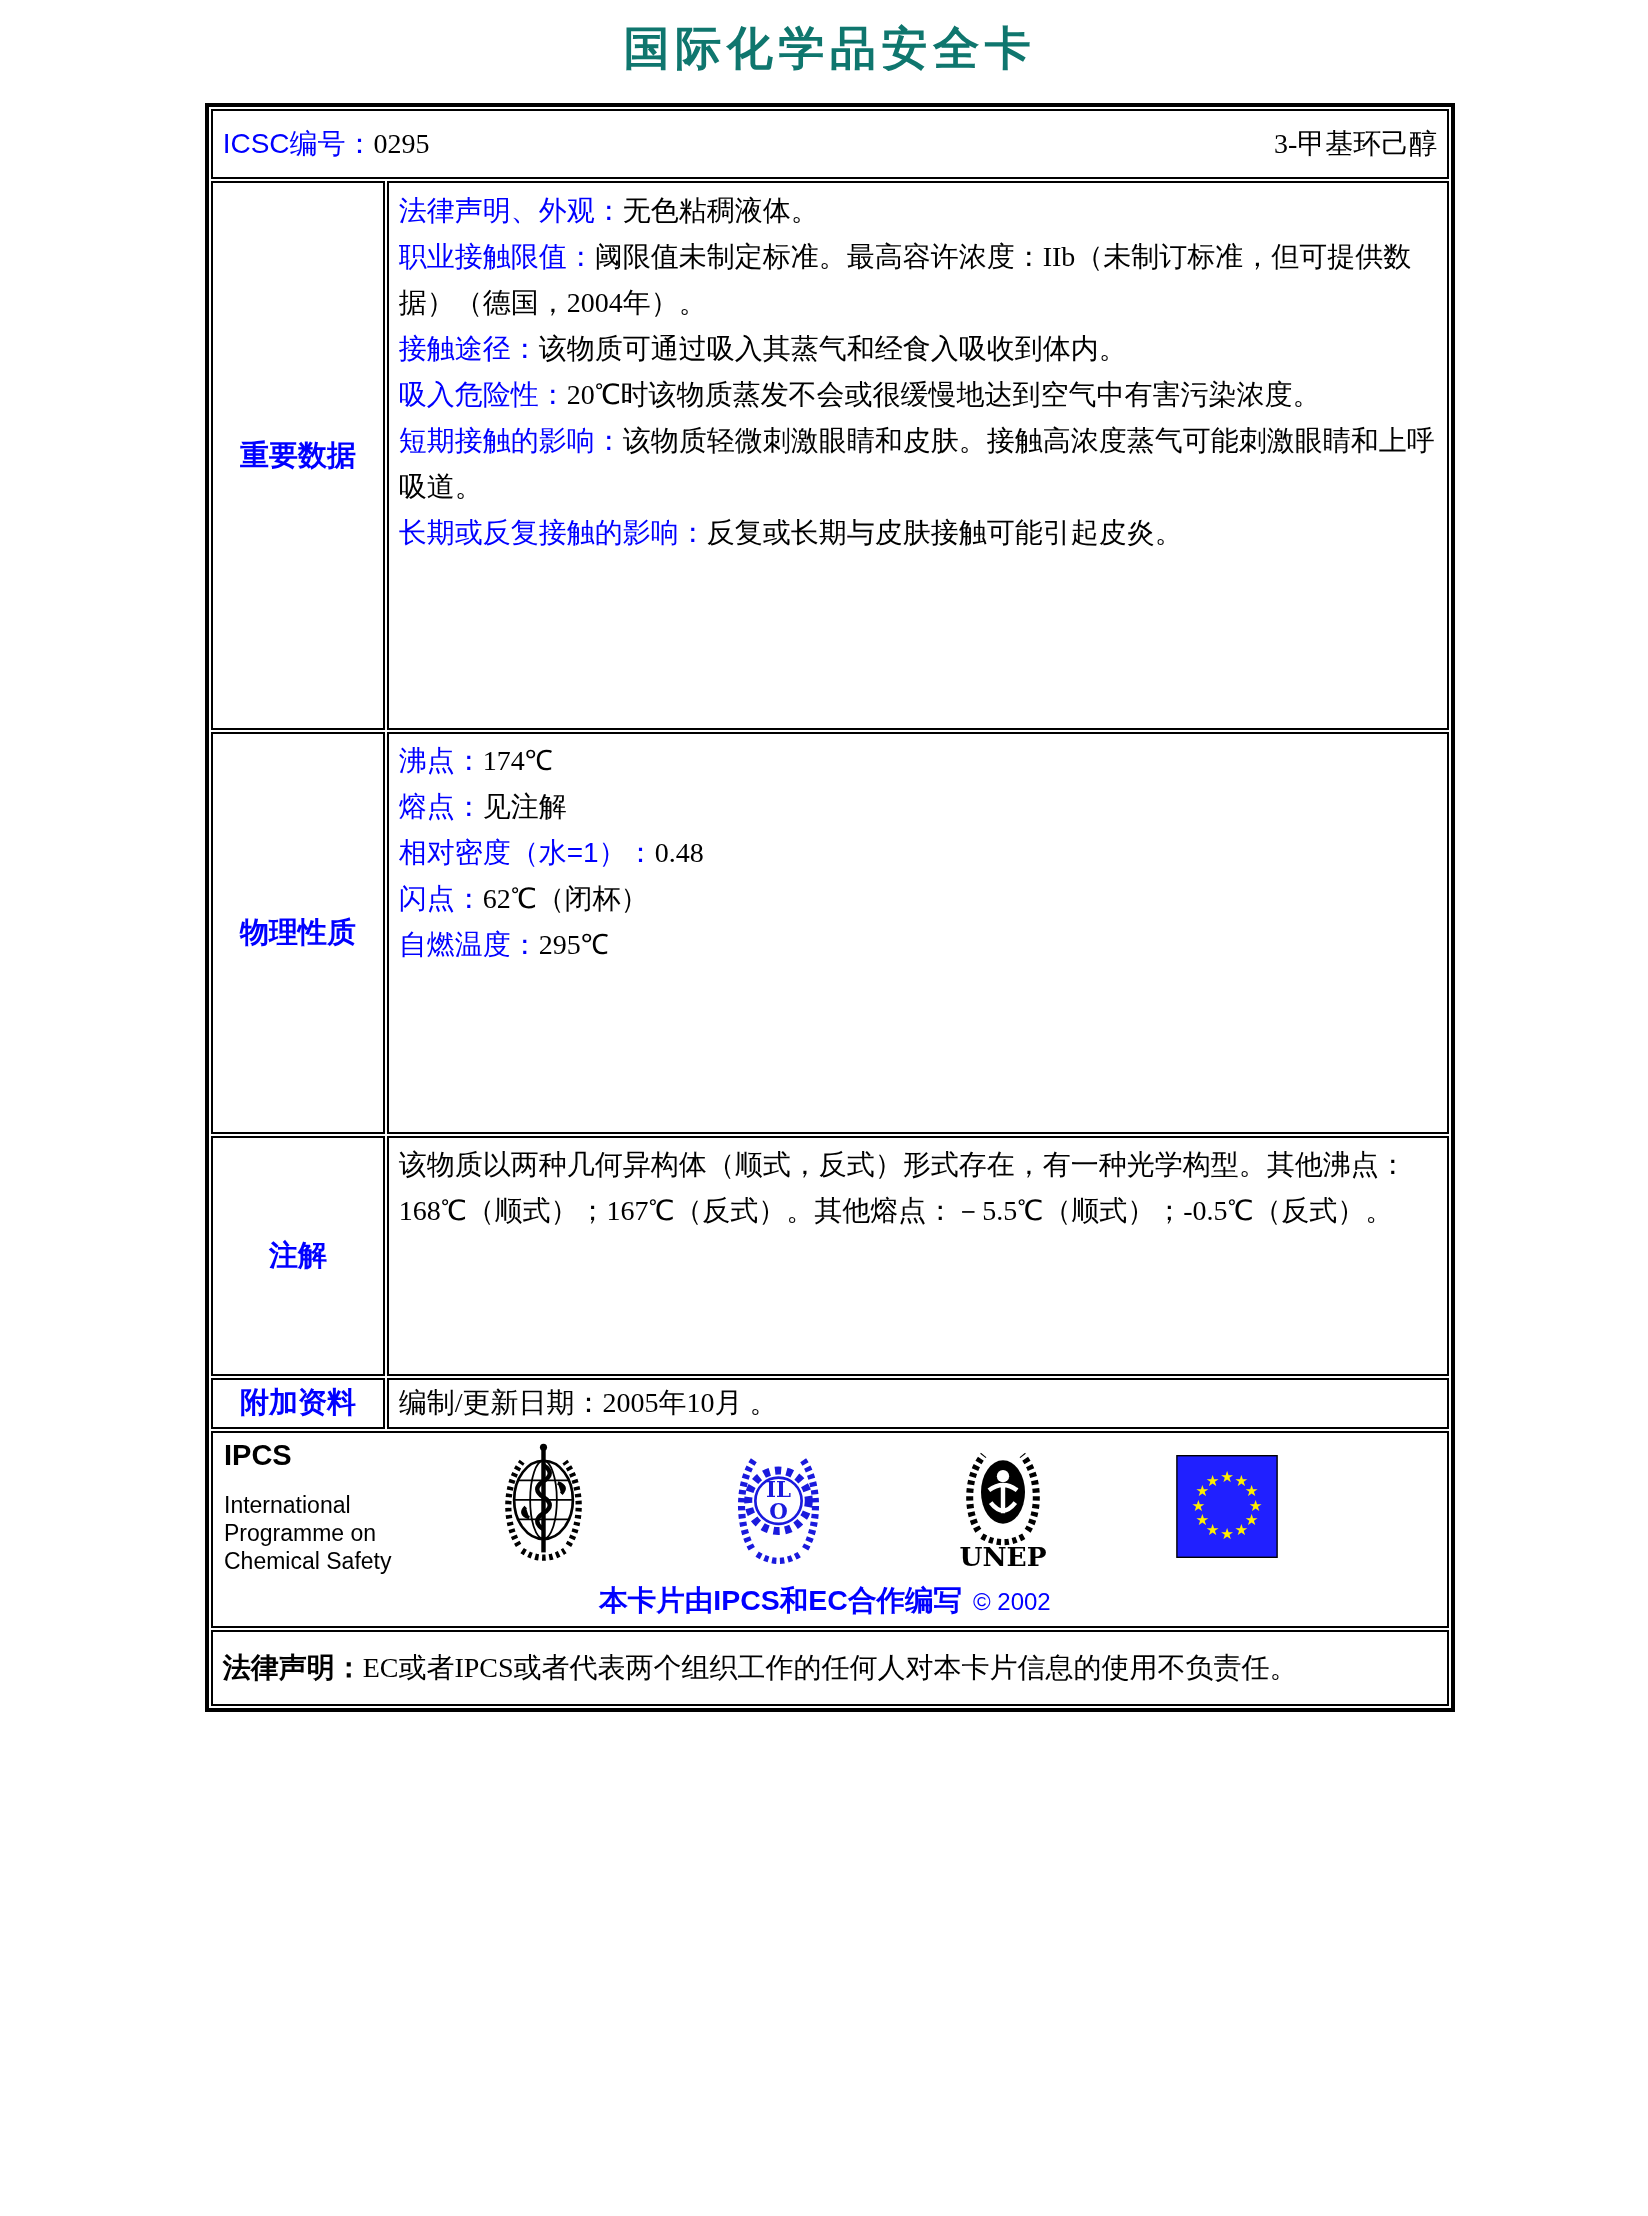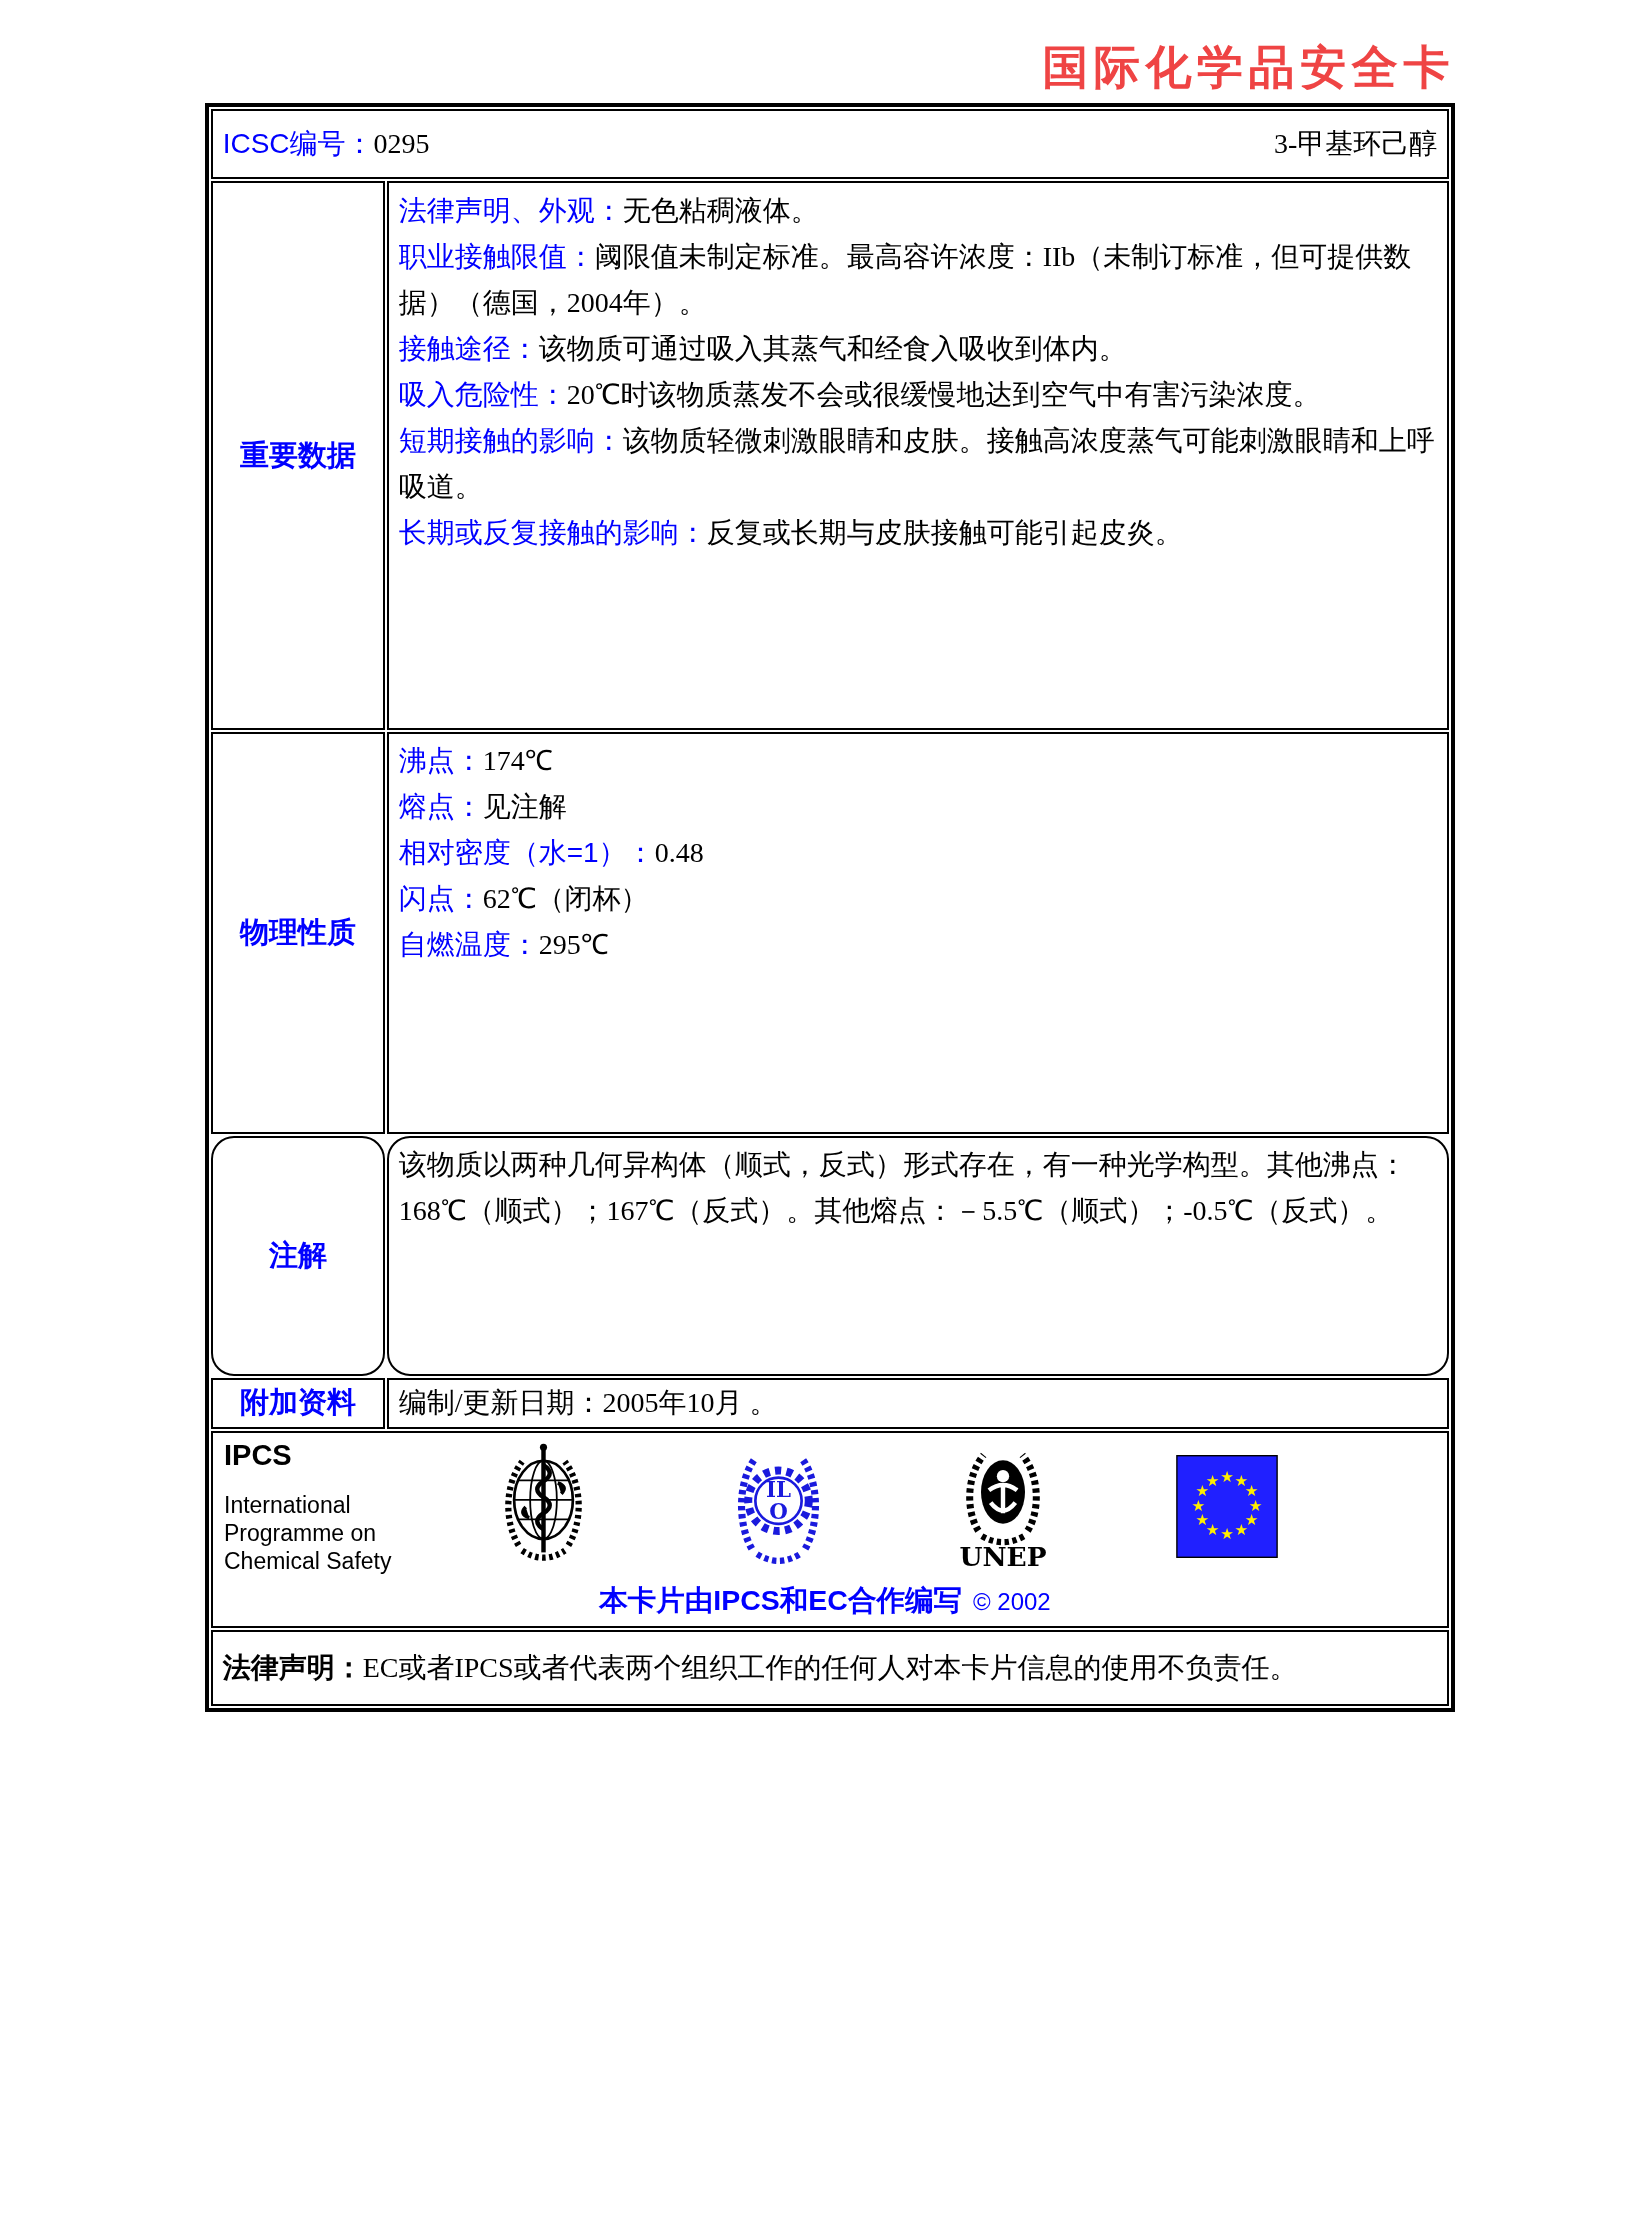--- a/index.html
+++ b/index.html
@@ -1,39 +1,39 @@
 <!DOCTYPE html>
 <html lang="zh" style="font-size:11px"><head>
 <meta charset="utf-8">
 <style>
   html,body{margin:0;padding:0;background:#fff;}
   body{width:1649px;height:2216px;font-family:"Liberation Serif",serif;color:#000;}
   .page{position:relative;width:1649px;height:2216px;background:#fff;overflow:hidden;}
   .doc-title{
     position:absolute;left:205px;top:18px;width:1250px;
-    text-align:right;font-size:46px;font-weight:bold;color:#ef4444;
-    font-family:"DejaVu Serif",serif;letter-spacing:5.6px;margin-top:19px;
+    text-align:center;font-size:46px;font-weight:bold;color:#0f766e;
+    font-family:"DejaVu Serif",serif;letter-spacing:5.6px;
   }
   table.card{
     position:absolute;left:205px;top:103px;width:1250px;
     border:4.2px solid #000;border-spacing:2.8px;border-collapse:separate;
     table-layout:fixed;background:#fff;
   }
   td{border:2.1px solid #000;font-size:28px;vertical-align:top;padding:4.2px 9.7px;background:#fff;}
   td.sec-label{
     text-align:center;vertical-align:middle;color:#0000ff;
     font-family:"Liberation Sans",sans-serif;font-weight:bold;font-size:29px;padding:0 2.8px;
   }
   .lbl{color:#0000ff;font-family:"Liberation Sans",sans-serif;font-weight:normal;}
   .line{margin:0;line-height:46px;}
   .h-header td{height:58px;}
   .h-imp  td{height:536px;}
   .h-phys td{height:390px;}
   .h-env  td{height:123px;}
-  .h-notes td{height:227px;border-radius:23px;}
+  .h-notes td{height:227px;}
   .h-add  td{height:39px;}
   .h-logos td{height:185px;}
   .h-legal td{height:63px;}
   .header-flex{display:flex;align-items:center;height:100%;line-height:1.2;}
   .header-flex .chem{margin-left:auto;}
   td.vmid{vertical-align:middle;}
   .logos-cell{padding:5.6px 21px 2.8px 11px;}
   .logos-strip{display:flex;align-items:center;}
   .ipcs-block{width:191px;font-family:"Liberation Sans",sans-serif;line-height:1.22;font-size:23px;}
   .ipcs-block .big{font-size:29px;font-weight:bold;margin-bottom:17px;}

